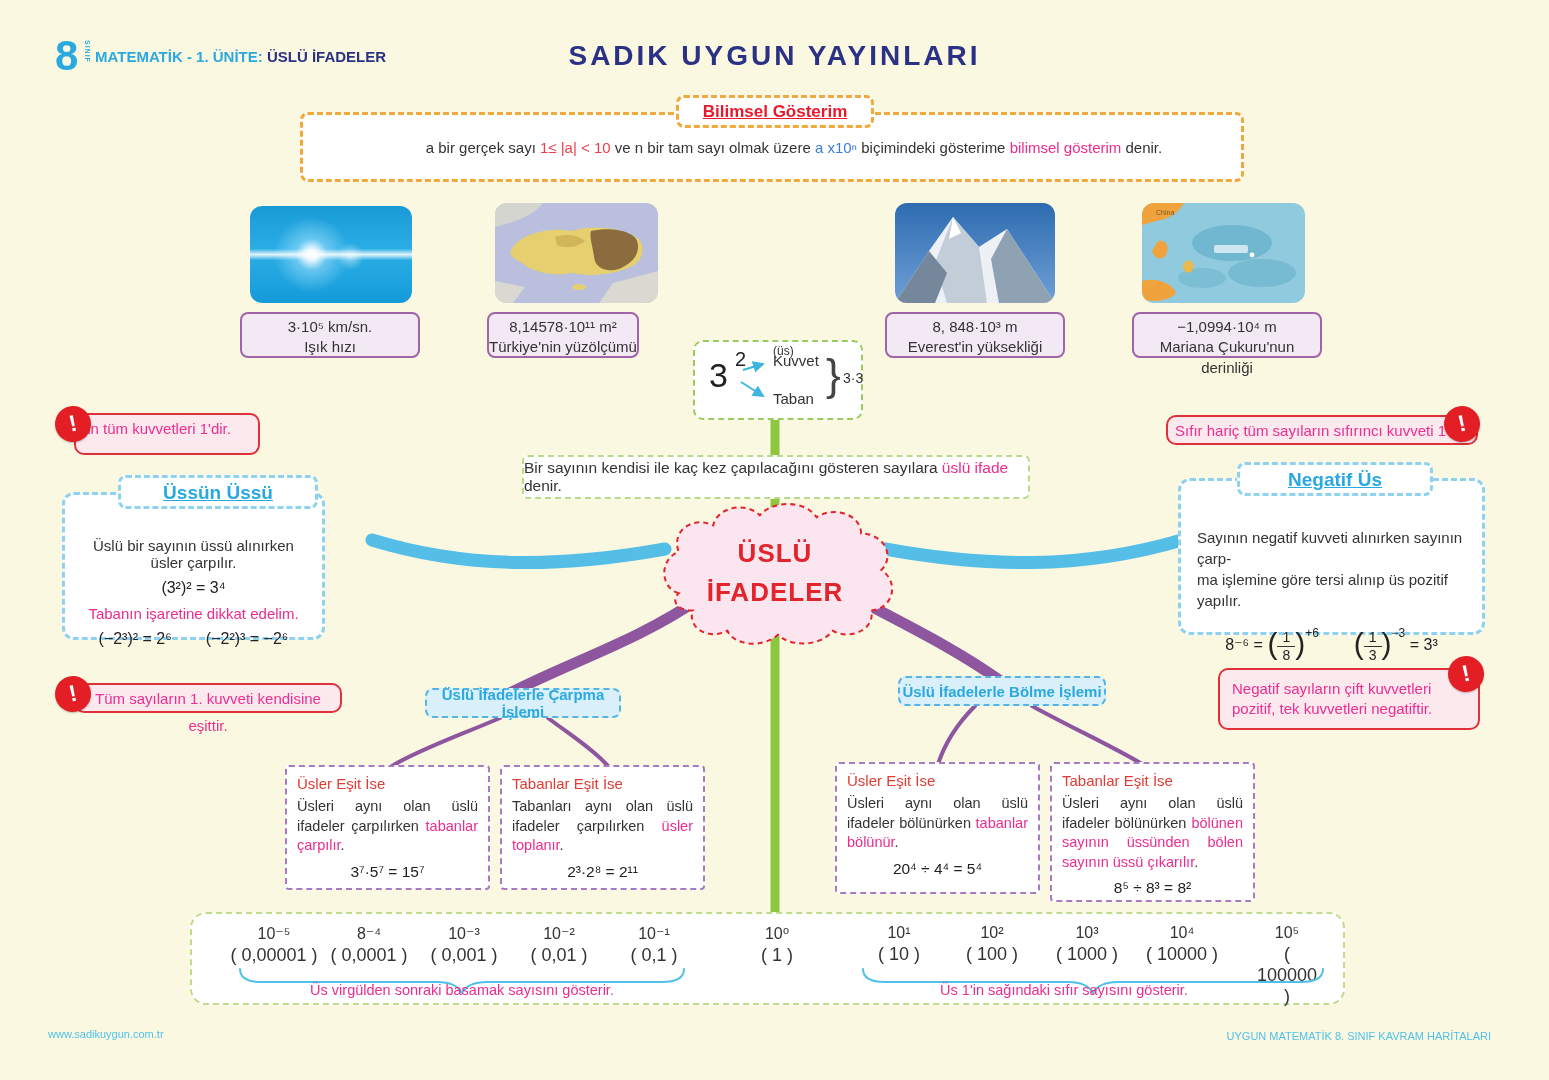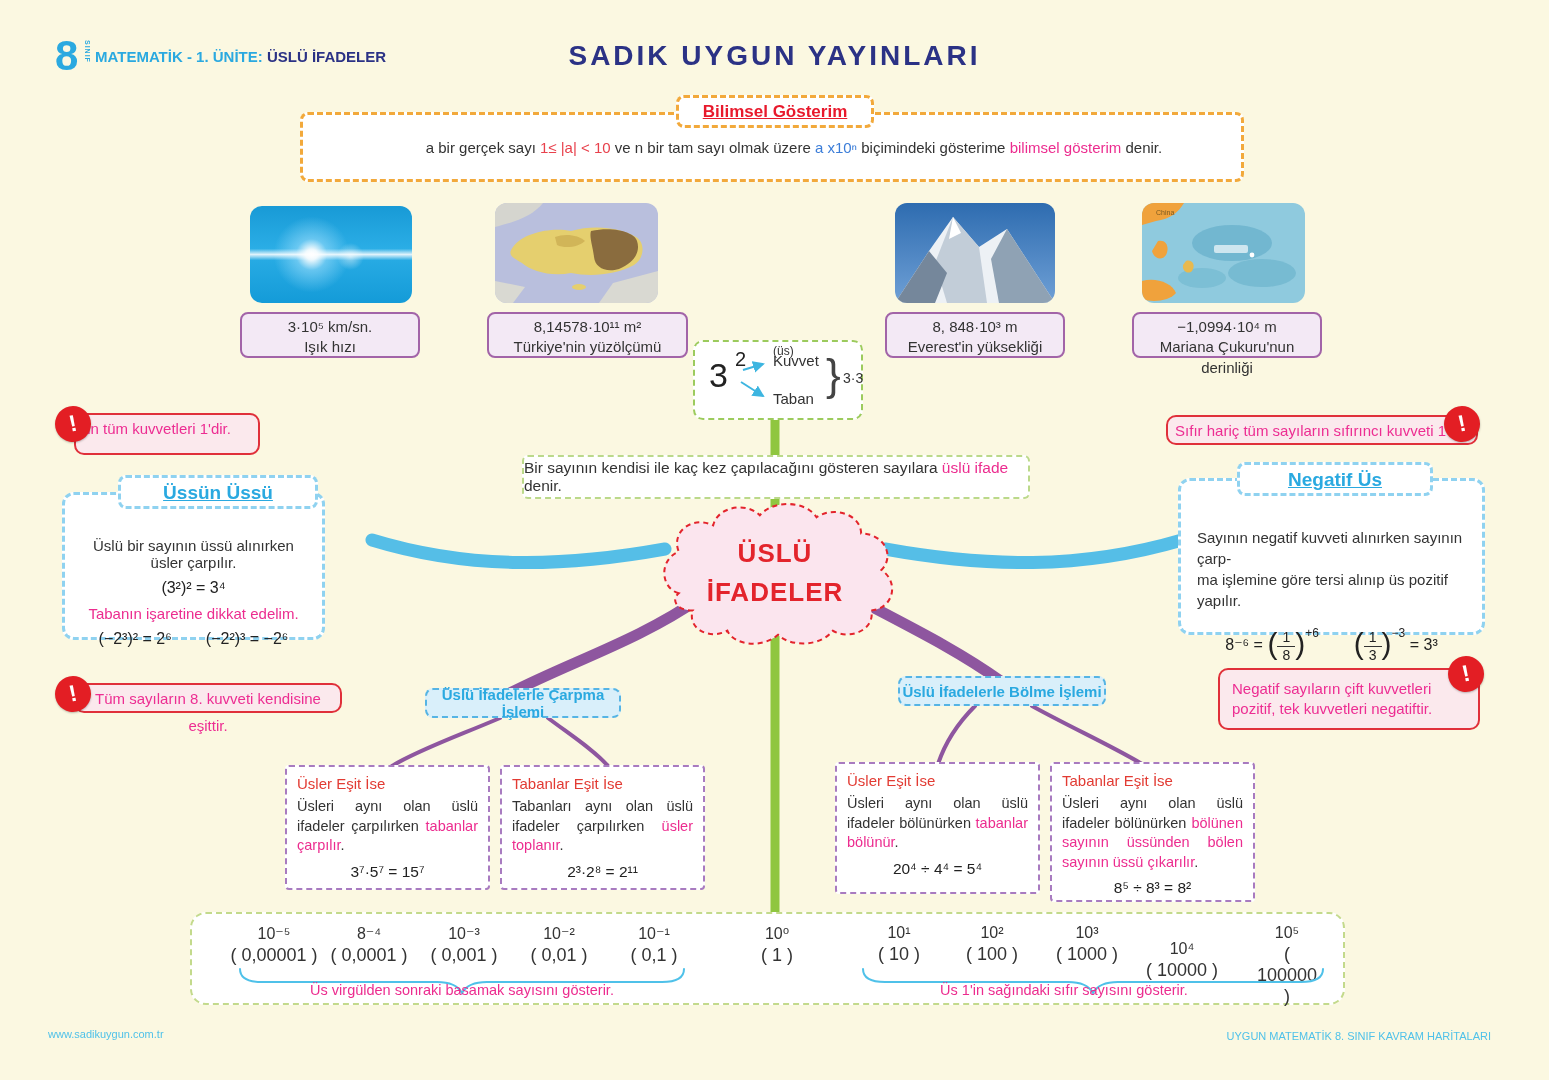--- a/index.html
+++ b/index.html
@@ -202,21 +202,21 @@
     <text x="14" y="12" font-size="7" fill="#7C5A20">China</text>
     <rect x="72" y="42" width="34" height="8" rx="2" fill="#FFFFFF" opacity="0.65"></rect>
     <circle cx="110" cy="52" r="2.4" fill="#FFFFFF"></circle>
   </svg>
 </div>
 
 <div class="abs caption" style="left:240px;top:312px;width:180px;height:46px;">
   <span>3·10⁵ km/sn.</span><br>
   <span>Işık hızı</span>
 </div>
-<div class="abs caption" style="left:487px;top:312px;width:201px;height:46px;">
+<div class="abs caption" style="left:487px;top:312px;width:152px;height:46px;">
   <span>8,14578·10¹¹ m²</span><br>
   <span>Türkiye'nin yüzölçümü</span>
 </div>
 <div class="abs caption" style="left:885px;top:312px;width:180px;height:46px;">
   <span>8, 848·10³ m</span><br>
   <span>Everest'in yüksekliği</span>
 </div>
 <div class="abs caption" style="left:1132px;top:312px;width:190px;height:46px;">
   <span>−1,0994·10⁴ m</span><br>
   <span>Mariana Çukuru'nun derinliği</span>
@@ -241,21 +241,21 @@
   <span class="abs pd-exp2">3·3</span>
 </div>
 
 <div class="abs warn-badge" style="left:55px;top:406px;">!</div>
 <div class="abs warn-box" style="left:74px;top:413px;width:186px;height:42px;text-align:left;line-height:27px;">1'in tüm kuvvetleri 1'dir.</div>
 
 <div class="abs warn-box" style="left:1166px;top:415px;width:312px;height:30px;text-align:center;line-height:27px;">Sıfır hariç tüm sayıların sıfırıncı kuvveti 1'dir.</div>
 <div class="abs warn-badge" style="left:1444px;top:406px;">!</div>
 
 <div class="abs warn-badge" style="left:55px;top:676px;">!</div>
-<div class="abs warn-box" style="left:74px;top:683px;width:268px;height:30px;text-align:center;line-height:27px;">Tüm sayıların 8. kuvveti kendisine eşittir.</div>
+<div class="abs warn-box" style="left:74px;top:683px;width:268px;height:30px;text-align:center;line-height:27px;">Tüm sayıların 1. kuvveti kendisine eşittir.</div>
 
 <div class="abs warn-box" style="left:1218px;top:668px;width:262px;height:62px;padding:9px 12px;line-height:1.35;">Negatif sayıların çift kuvvetleri pozitif, tek kuvvetleri negatiftir.</div>
 <div class="abs warn-badge" style="left:1448px;top:656px;">!</div>
 
 <div class="abs def-box">
   <span>
     <span>Bir sayının kendisi ile kaç kez çapılacağını gösteren sayılara </span><span class="def-mag">üslü ifade</span><span> denir.</span>
   </span>
 </div>
 
@@ -362,21 +362,21 @@
       <span class="nl-value">( 10 )</span>
     </div>
   <div class="nl-col" style="left:800px;top:10px;">
       <span class="nl-power">10²</span>
       <span class="nl-value">( 100 )</span>
     </div>
   <div class="nl-col" style="left:895px;top:10px;">
       <span class="nl-power">10³</span>
       <span class="nl-value">( 1000 )</span>
     </div>
-  <div class="nl-col" style="left:990px;top:26px;">
+  <div class="nl-col" style="left:990px;top:10px;">
       <span class="nl-power">10⁴</span>
       <span class="nl-value">( 10000 )</span>
     </div>
   <div class="nl-col" style="left:1095px;top:10px;">
       <span class="nl-power">10⁵</span>
       <span class="nl-value">( 100000 )</span>
     </div>
 
   <svg class="abs" style="left:45px;top:52px;" width="450" height="30" viewBox="0 0 450 30">
     <path d="M3,3 Q3,16 25,16 L200,16 Q219,16 225,27 Q231,16 250,16 L425,16 Q447,16 447,3" stroke="#4FC1E9" stroke-width="2" fill="none" stroke-linecap="round"></path>

